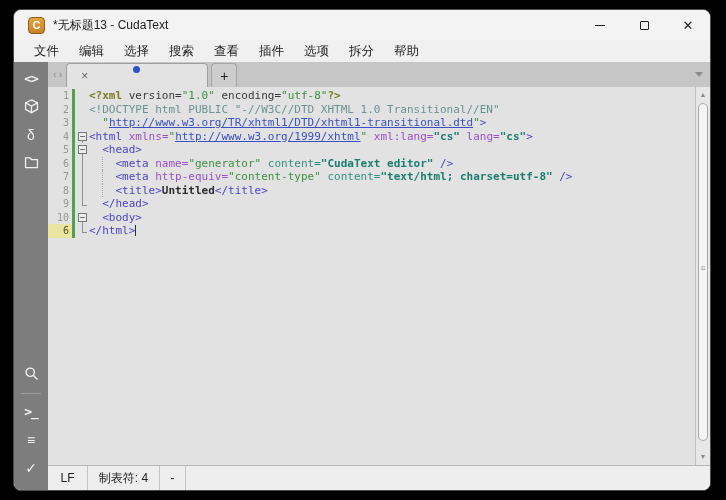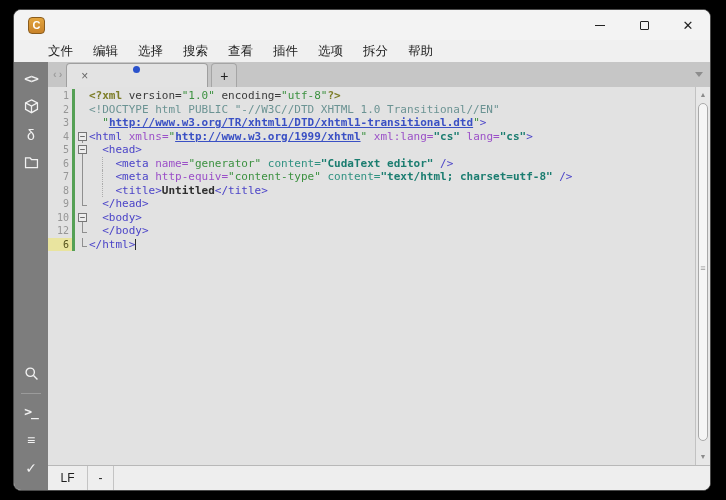--- a/index.html
+++ b/index.html
@@ -16,21 +16,21 @@
               border:1px solid #8a5c1d; color:#fff; font-weight:bold; font-size:11px;
               display:flex; align-items:center; justify-content:center; margin-right:8px; }
   .win-title { font-size:12px; color:#1b1b1b; }
   .win-controls { margin-left:auto; display:flex; height:100%; }
   .win-btn { width:44px; height:100%; display:flex; align-items:center; justify-content:center; color:#222; }
   .glyph-min { width:10px; height:1px; background:#222; display:block; }
   .glyph-max { width:9px; height:9px; border:1.2px solid #222; border-radius:1px; display:block; }
   .glyph-close { font-size:13px; line-height:1; color:#222; }
 
   
-  .menubar { height:22px; flex:none; background:#f0f0f0; display:flex; align-items:center; padding-left:24px; }
+  .menubar { height:22px; flex:none; background:#f0f0f0; display:flex; align-items:center; padding-left:10px; }
   .menu-item { font-size:12.5px; color:#1c1c1c; padding:0 10px; line-height:22px; }
 
   
   .middle { flex:1; display:flex; min-height:0; }
   .sidebar { width:34px; flex:none; background:#7d7d7d; display:flex; flex-direction:column; align-items:center; padding-top:5px; }
   .side-icon { width:26px; height:23px; margin-bottom:5px; display:flex; align-items:center; justify-content:center;
                color:#f2f2f2; font-size:14px; flex:none; }
   .side-icon.mono { font-family:"DejaVu Sans Mono", monospace; font-weight:bold; font-size:13px; letter-spacing:-1px; }
   .side-spacer { flex:1; }
   .side-sep { width:20px; height:0; border-top:1px solid #9b9b9b; margin:3px 0 6px 0; flex:none; }
@@ -62,21 +62,21 @@
   .chbar.mod { background:#55a055; }
   .fold { width:13px; flex:none; position:relative; }
   .fold.f-line::before { content:""; position:absolute; left:6px; top:0; bottom:0; border-left:1px solid #8f8f8f; }
   .fold.f-end::before { content:""; position:absolute; left:6px; top:0; height:8px; width:4px;
                         border-left:1px solid #8f8f8f; border-bottom:1px solid #8f8f8f; }
   .fold.f-box .fbox { position:absolute; left:2px; top:2px; width:9px; height:9px; border:1px solid #767676;
                       background:#ececec; color:#3d3d3d; font-size:9px; line-height:7px; text-align:center; }
   .fold.f-box::after { content:""; position:absolute; left:6px; top:11px; bottom:0; border-left:1px solid #8f8f8f; }
   .code { flex:1; position:relative; line-height:13.5px; color:#3a3a3a; }
   .code .b { font-weight:bold; }
-  .code .u { text-decoration:underline;font-weight:bold; }
+  .code .u { text-decoration:underline; }
   .guide { position:absolute; top:0; bottom:0; border-left:1px dotted #ababab; }
   .caret { display:inline-block; width:1px; height:11px; background:#2d2d2d; vertical-align:-2px; }
 
   
   .vscroll { width:15px; flex:none; background:#e7e7e7; border-left:1px solid #c2c2c2; position:relative; }
   .scroll-arrow { position:absolute; left:0; right:0; height:14px; display:flex; align-items:center; justify-content:center;
                   color:#8a8a8a; font-size:7px; }
   .scroll-arrow.up { top:0; } .scroll-arrow.down { bottom:2px; }
   .scroll-thumb { position:absolute; left:2px; right:2px; top:16px; bottom:24px; background:#f5f5f5;
                   border:1px solid #a8a8a8; border-radius:6px; }
@@ -88,20 +88,21 @@
   .scell.c0{width:150px;} .scell.c1{width:114px;} .scell.c2{width:40px;} .scell.c3{width:104px;} .scell.c4{width:72px;} .scell.c5{width:26px;}
   .sfill { flex:1; }
 </style>
 </head>
 <body>
 
 <div class="window">
 
   <div class="titlebar">
     <div class="app-icon">C</div>
+    <div class="win-title">*无标题13 - CudaText</div>
     <div class="win-controls">
       <div class="win-btn">
           <span class="glyph-min"></span>
         </div>
       <div class="win-btn">
           <span class="glyph-max"></span>
         </div>
       <div class="win-btn">
           <span class="glyph-close">✕</span>
         </div>
@@ -176,32 +177,32 @@
             <div class="line"><span class="lnum">1</span><span class="chbar mod" style="background: rgb(85, 160, 85);"></span><span class="fold"></span><span class="code"><span class="b" style="color: rgb(125, 125, 40);">&lt;?xml</span><span style="color: rgb(58, 58, 58);"> version</span><span style="color: rgb(58, 58, 58);">=</span><span style="color: rgb(60, 145, 64);">"1.0"</span><span style="color: rgb(58, 58, 58);"> encoding</span><span style="color: rgb(58, 58, 58);">=</span><span style="color: rgb(60, 145, 64);">"utf-8"</span><span class="b" style="color: rgb(125, 125, 40);">?&gt;</span></span></div>
             <div class="line"><span class="lnum">2</span><span class="chbar mod" style="background: rgb(85, 160, 85);"></span><span class="fold"></span><span class="code"><span style="color: rgb(107, 147, 147);">&lt;!DOCTYPE html PUBLIC "-//W3C//DTD XHTML 1.0 Transitional//EN"</span></span></div>
             <div class="line"><span class="lnum">3</span><span class="chbar mod" style="background: rgb(85, 160, 85);"></span><span class="fold"></span><span class="code"><span style="color: rgb(60, 145, 64);">  "</span><span class="u" style="color: rgb(58, 80, 196);">http://www.w3.org/TR/xhtml1/DTD/xhtml1-transitional.dtd</span><span style="color: rgb(60, 145, 64);">"</span><span style="color: rgb(75, 68, 200);">&gt;</span></span></div>
             <div class="line"><span class="lnum">4</span><span class="chbar mod" style="background: rgb(85, 160, 85);"></span><span class="fold f-box"><span class="fbox">−</span></span><span class="code"><span style="color: rgb(75, 68, 200);">&lt;html</span><span style="color: rgb(58, 58, 58);"> </span><span style="color: rgb(155, 80, 200);">xmlns</span><span style="color: rgb(155, 80, 200);">=</span><span style="color: rgb(60, 145, 64);">"</span><span class="u" style="color: rgb(58, 80, 196);">http://www.w3.org/1999/xhtml</span><span style="color: rgb(60, 145, 64);">"</span><span style="color: rgb(58, 58, 58);"> </span><span style="color: rgb(155, 80, 200);">xml:lang</span><span style="color: rgb(155, 80, 200);">=</span><span class="b" style="color: rgb(27, 125, 112);">"cs"</span><span style="color: rgb(58, 58, 58);"> </span><span style="color: rgb(155, 80, 200);">lang</span><span style="color: rgb(155, 80, 200);">=</span><span class="b" style="color: rgb(27, 125, 112);">"cs"</span><span style="color: rgb(75, 68, 200);">&gt;</span></span></div>
             <div class="line"><span class="lnum">5</span><span class="chbar mod" style="background: rgb(85, 160, 85);"></span><span class="fold f-box"><span class="fbox">−</span></span><span class="code"><span style="color: rgb(58, 58, 58);">  </span><span style="color: rgb(75, 68, 200);">&lt;head&gt;</span></span></div>
             <div class="line"><span class="lnum">6</span><span class="chbar mod" style="background: rgb(85, 160, 85);"></span><span class="fold f-line"></span><span class="code"><i class="guide" style="left: 2ch;"></i><span style="color: rgb(58, 58, 58);">    </span><span style="color: rgb(75, 68, 200);">&lt;meta</span><span style="color: rgb(58, 58, 58);"> </span><span style="color: rgb(155, 80, 200);">name</span><span style="color: rgb(155, 80, 200);">=</span><span style="color: rgb(60, 145, 64);">"generator"</span><span style="color: rgb(58, 58, 58);"> </span><span style="color: rgb(47, 145, 128);">content</span><span style="color: rgb(47, 145, 128);">=</span><span class="b" style="color: rgb(27, 125, 112);">"CudaText editor"</span><span style="color: rgb(58, 58, 58);"> </span><span style="color: rgb(75, 68, 200);">/&gt;</span></span></div>
             <div class="line"><span class="lnum">7</span><span class="chbar mod" style="background: rgb(85, 160, 85);"></span><span class="fold f-line"></span><span class="code"><i class="guide" style="left: 2ch;"></i><span style="color: rgb(58, 58, 58);">    </span><span style="color: rgb(75, 68, 200);">&lt;meta</span><span style="color: rgb(58, 58, 58);"> </span><span style="color: rgb(155, 80, 200);">http-equiv</span><span style="color: rgb(155, 80, 200);">=</span><span style="color: rgb(60, 145, 64);">"content-type"</span><span style="color: rgb(58, 58, 58);"> </span><span style="color: rgb(47, 145, 128);">content</span><span style="color: rgb(47, 145, 128);">=</span><span class="b" style="color: rgb(27, 125, 112);">"text/html; charset=utf-8"</span><span style="color: rgb(58, 58, 58);"> </span><span style="color: rgb(75, 68, 200);">/&gt;</span></span></div>
             <div class="line"><span class="lnum">8</span><span class="chbar mod" style="background: rgb(85, 160, 85);"></span><span class="fold f-line"></span><span class="code"><i class="guide" style="left: 2ch;"></i><span style="color: rgb(58, 58, 58);">    </span><span style="color: rgb(75, 68, 200);">&lt;title&gt;</span><span class="b" style="color: rgb(46, 46, 46);">Untitled</span><span style="color: rgb(75, 68, 200);">&lt;/title&gt;</span></span></div>
             <div class="line"><span class="lnum">9</span><span class="chbar mod" style="background: rgb(85, 160, 85);"></span><span class="fold f-end"></span><span class="code"><span style="color: rgb(58, 58, 58);">  </span><span style="color: rgb(75, 68, 200);">&lt;/head&gt;</span></span></div>
             <div class="line"><span class="lnum">10</span><span class="chbar mod" style="background: rgb(85, 160, 85);"></span><span class="fold f-box"><span class="fbox">−</span></span><span class="code"><span style="color: rgb(58, 58, 58);">  </span><span style="color: rgb(75, 68, 200);">&lt;body&gt;</span></span></div>
-            <div class="line"><span class="lnum">12</span><span class="chbar mod" style="background: rgb(85, 160, 85);"></span><span class="fold f-end"></span><span class="code"><span style="color: rgb(58, 58, 58);">  </span><span style="color: rgb(75, 68, 200);">&lt;/body&gt;</span></span></div>
             <div class="line"><span class="lnum cur" style="background: rgb(233, 228, 159);">6</span><span class="chbar mod" style="background: rgb(85, 160, 85);"></span><span class="fold f-end"></span><span class="code"><span style="color: rgb(75, 68, 200);">&lt;/html&gt;</span><span class="caret"></span></span></div>
           </div>
         <div class="vscroll">
           <div class="scroll-arrow up">▲</div>
           <div class="scroll-thumb">
             <div class="scroll-grip">≡</div>
           </div>
           <div class="scroll-arrow down">▼</div>
         </div>
       </div>
 
       <div class="statusbar" id="status-cells">
           <div class="scell c2">LF</div>
+          <div class="scell c4">制表符: 4</div>
           <div class="scell c5">-</div>
           <div class="sfill"></div>
         </div>
     </div>
   </div>
 </div>
 
 </body></html>

